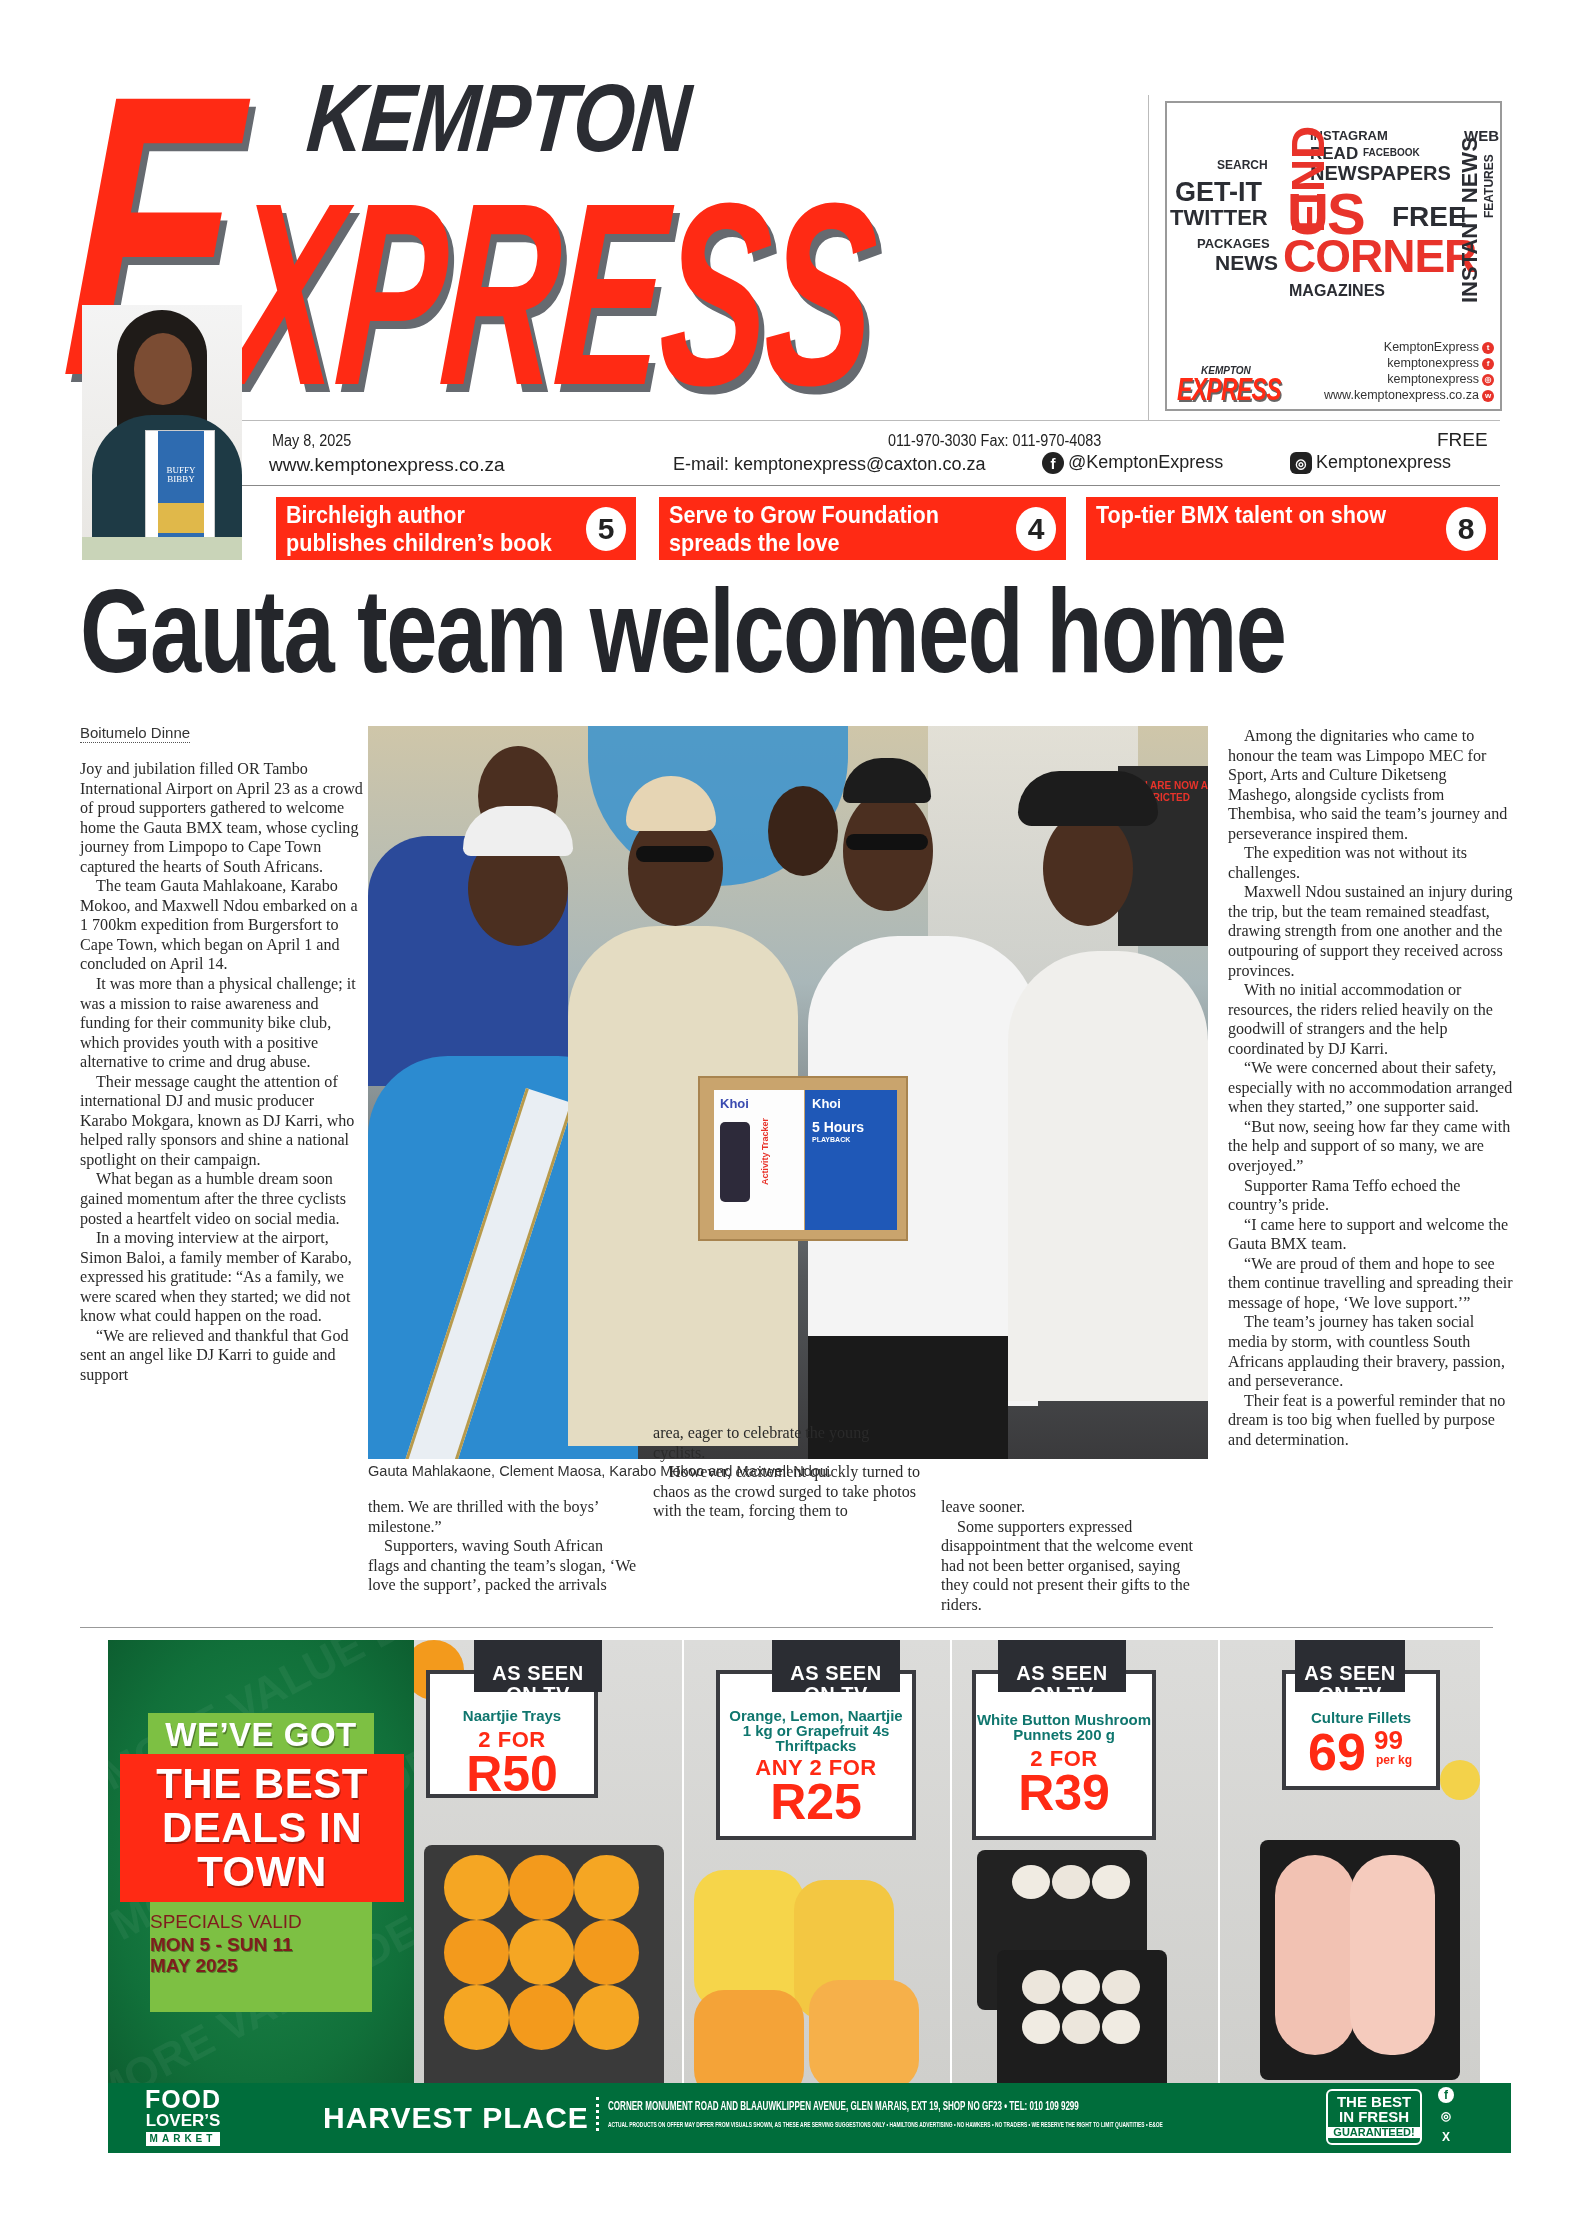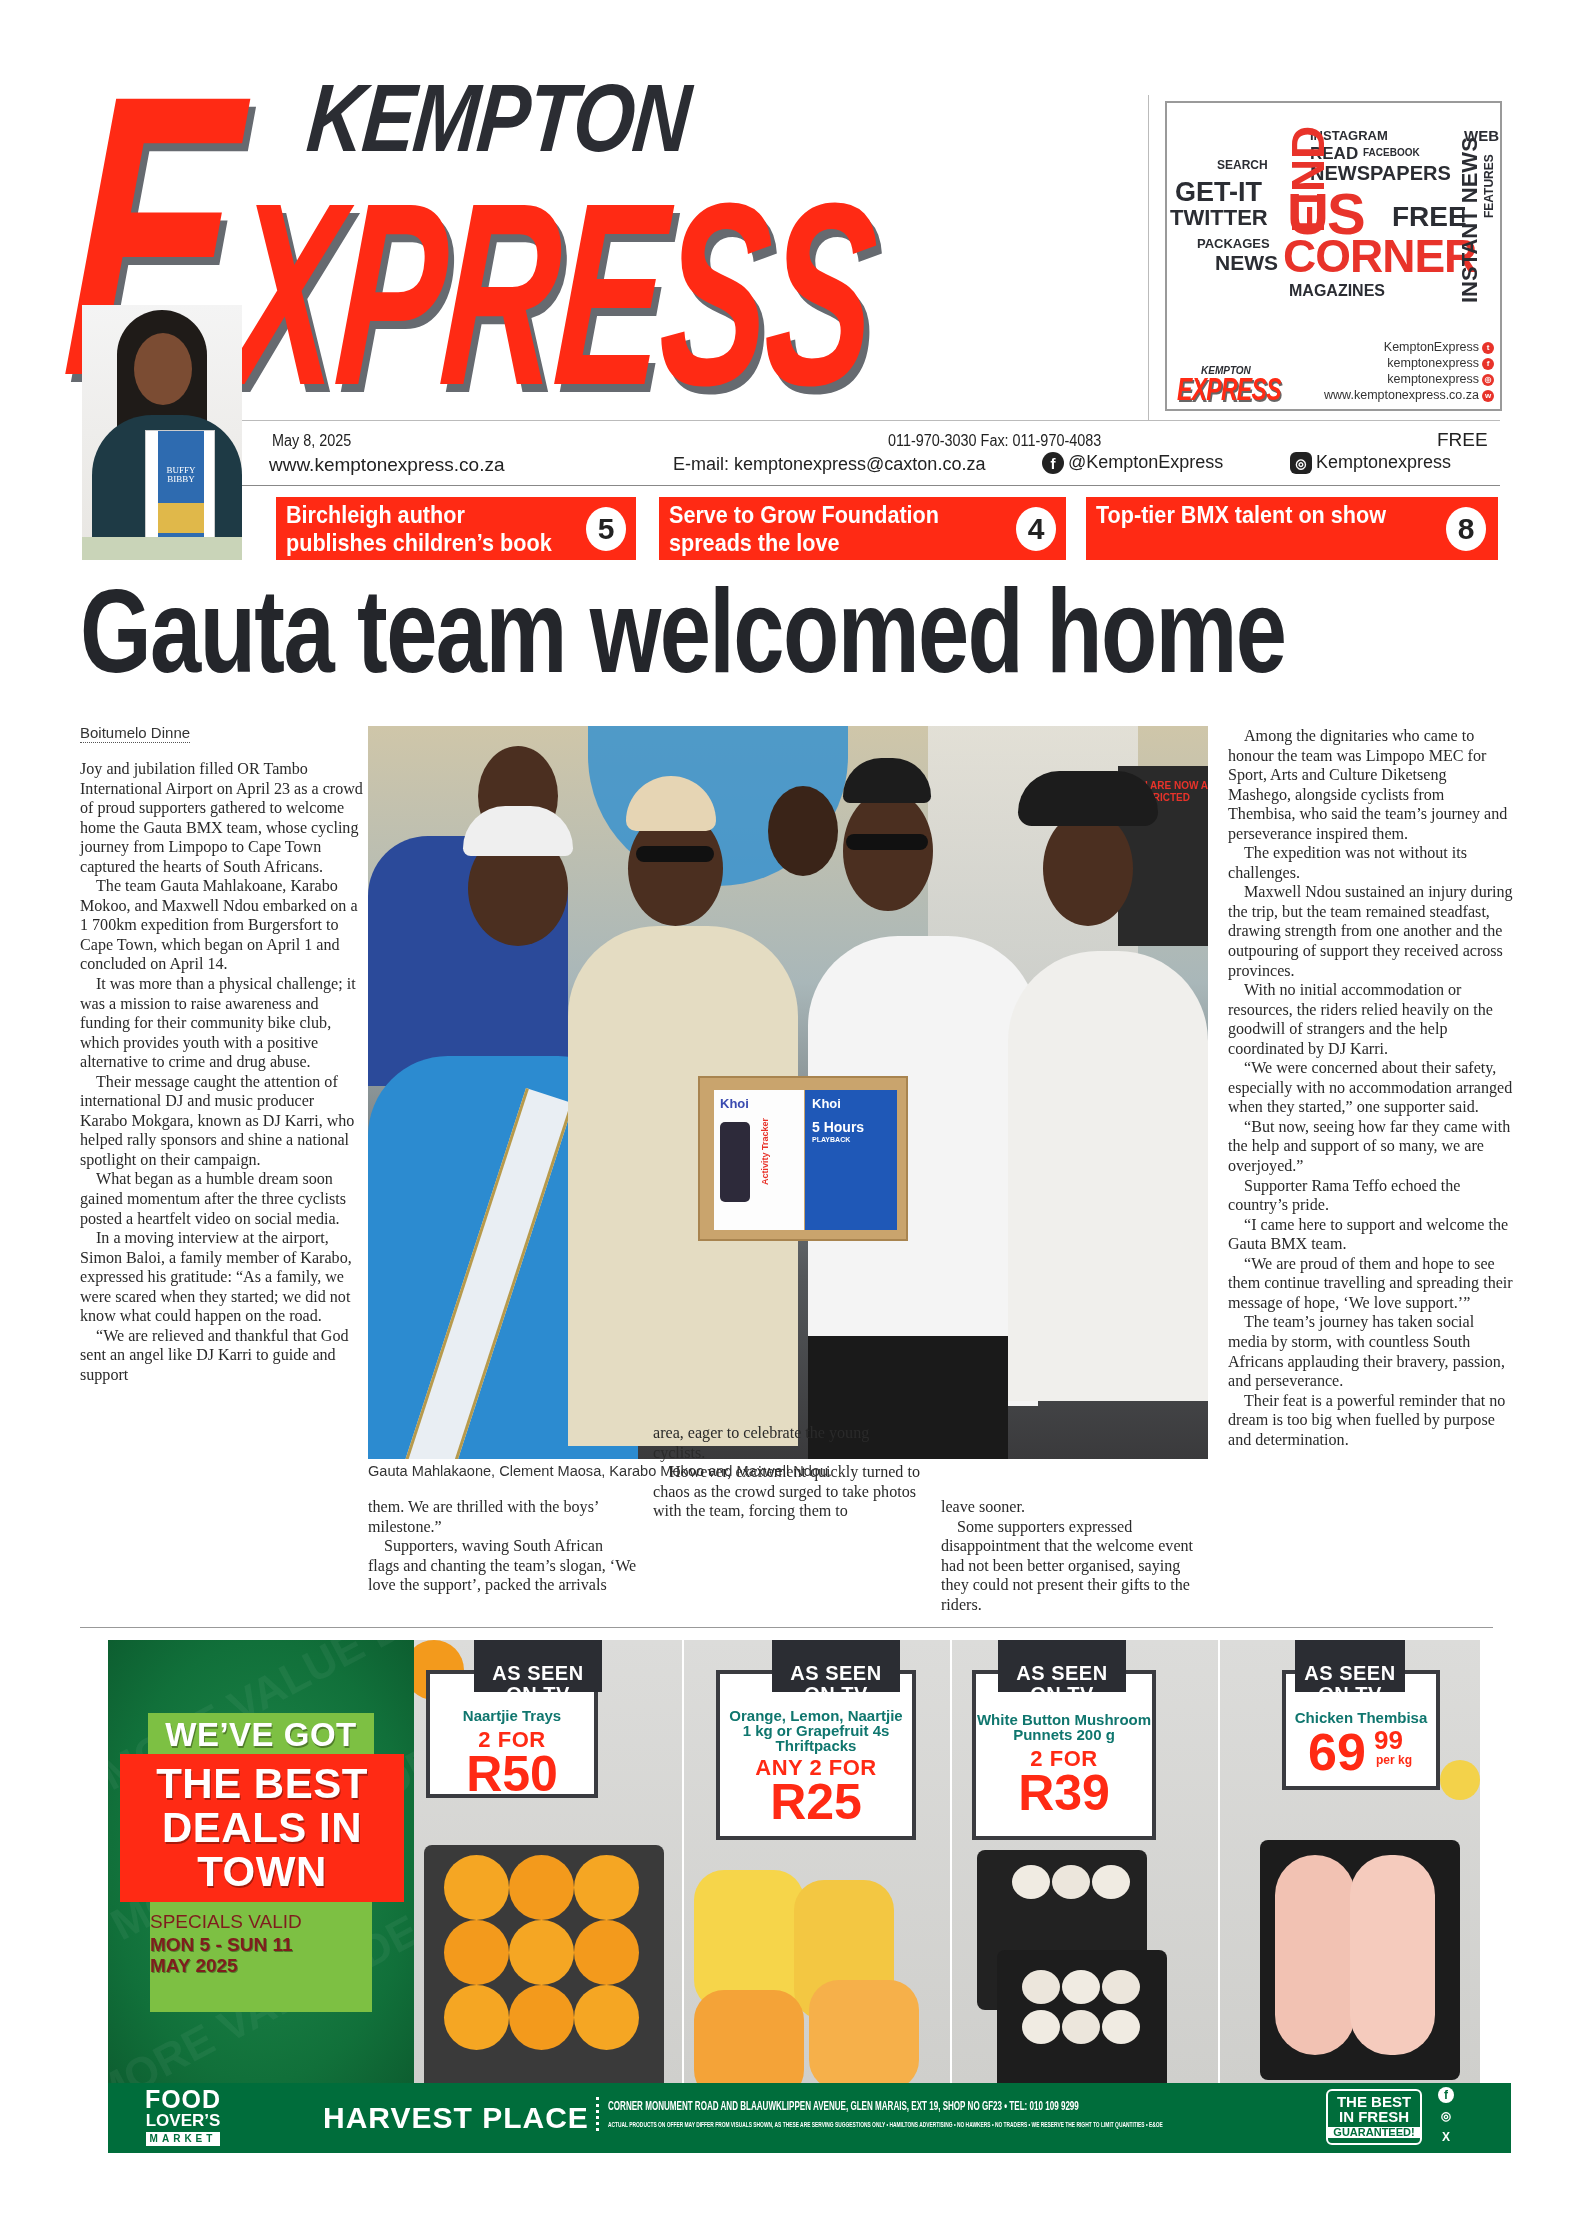--- a/index.html
+++ b/index.html
@@ -357,21 +357,21 @@
     </div>
     <div class="asotv" style="left:46px; width:128px;">AS SEEN ON TV</div>
   </div>
 
   <div class="ad-panel" style="left:1110px; width:262px;">
     <div class="fruit" style="left:220px; top:120px; width:40px; height:40px; background:#f3d24a;"></div>
     <div class="prod-tray" style="left:40px; top:200px; width:200px; height:240px; background:#1c1c1c;"></div>
     <div class="fruit" style="left:55px; top:215px; width:80px; height:200px; border-radius:40px; background:#f2c2b3;"></div>
     <div class="fruit" style="left:130px; top:215px; width:85px; height:200px; border-radius:40px; background:#f5cbbd;"></div>
     <div class="price-card" style="left:62px; width:158px; height:120px; padding-top:36px;">
-      <div class="pc-desc">Chicken Thembisa</div>
+      <div class="pc-desc">Culture Fillets</div>
       <div style="position:relative; height:50px; margin-top:2px;">
         <span class="pc-price" style="position:absolute; left:22px; top:2px; font-size:52px;">69</span>
         <span class="pc-price" style="position:absolute; left:88px; top:0; font-size:26px; line-height:26px;">99</span>
         <span style="position:absolute; left:90px; top:26px; font-weight:700; font-size:12px; color:#ff2a14;">per kg</span>
       </div>
     </div>
     <div class="asotv" style="left:75px; width:110px;">AS SEEN ON TV</div>
   </div>
 
   <div class="ad-footer">

